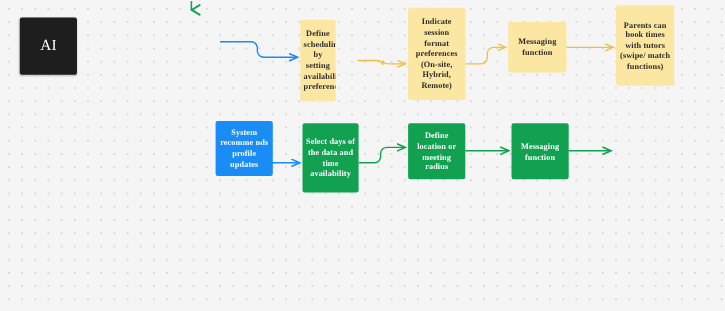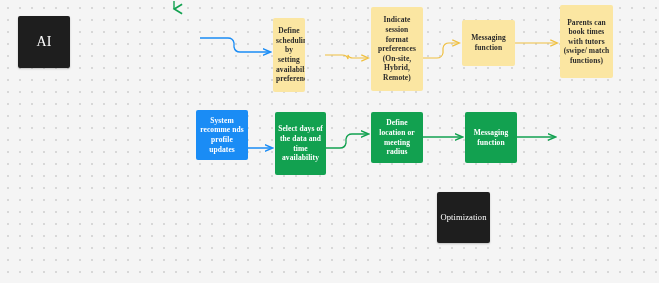--- a/index.html
+++ b/index.html
@@ -161,17 +161,14 @@
 
   <div class="node n-green" style="left:371px; top:112px; width:52px; height:51px;">
     <span class="node-label">Define location or meeting radius</span>
   </div>
 
   <div class="node n-green" style="left:465px; top:112px; width:52px; height:51px;">
     <span class="node-label">Messaging function</span>
   </div>
 
 
-  <div class="node n-dark" style="left:437px; top:192px; width:53px; height:51px;">
-    <span class="node-label">Optimization</span>
-  </div>
 
 </div>
 
 </body></html>

